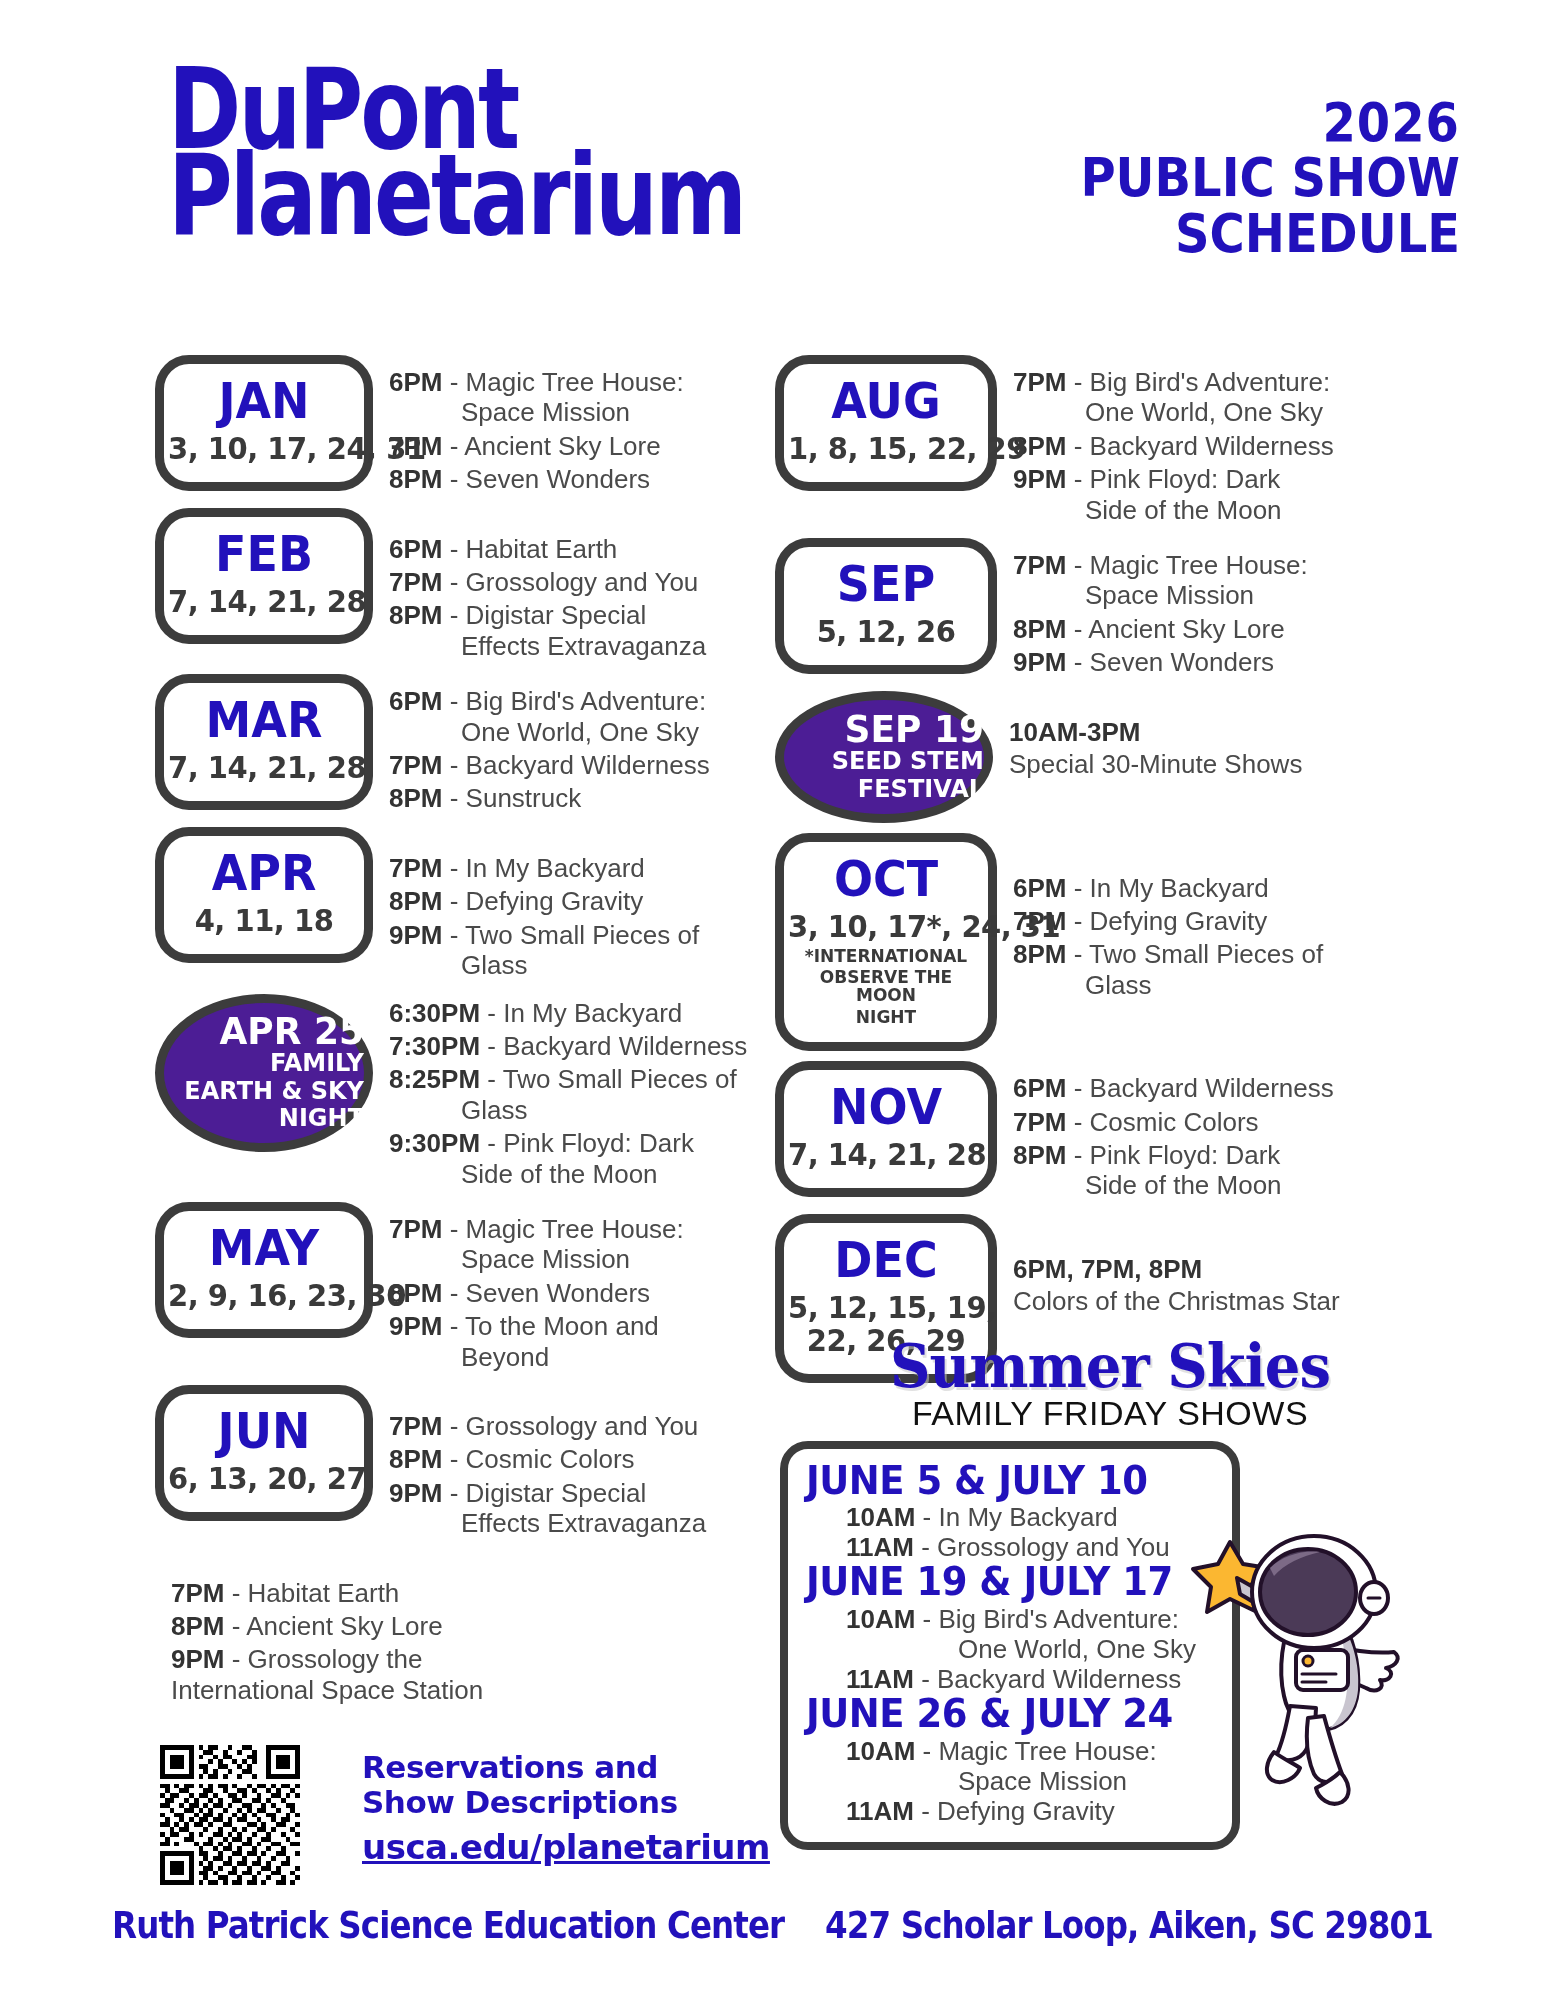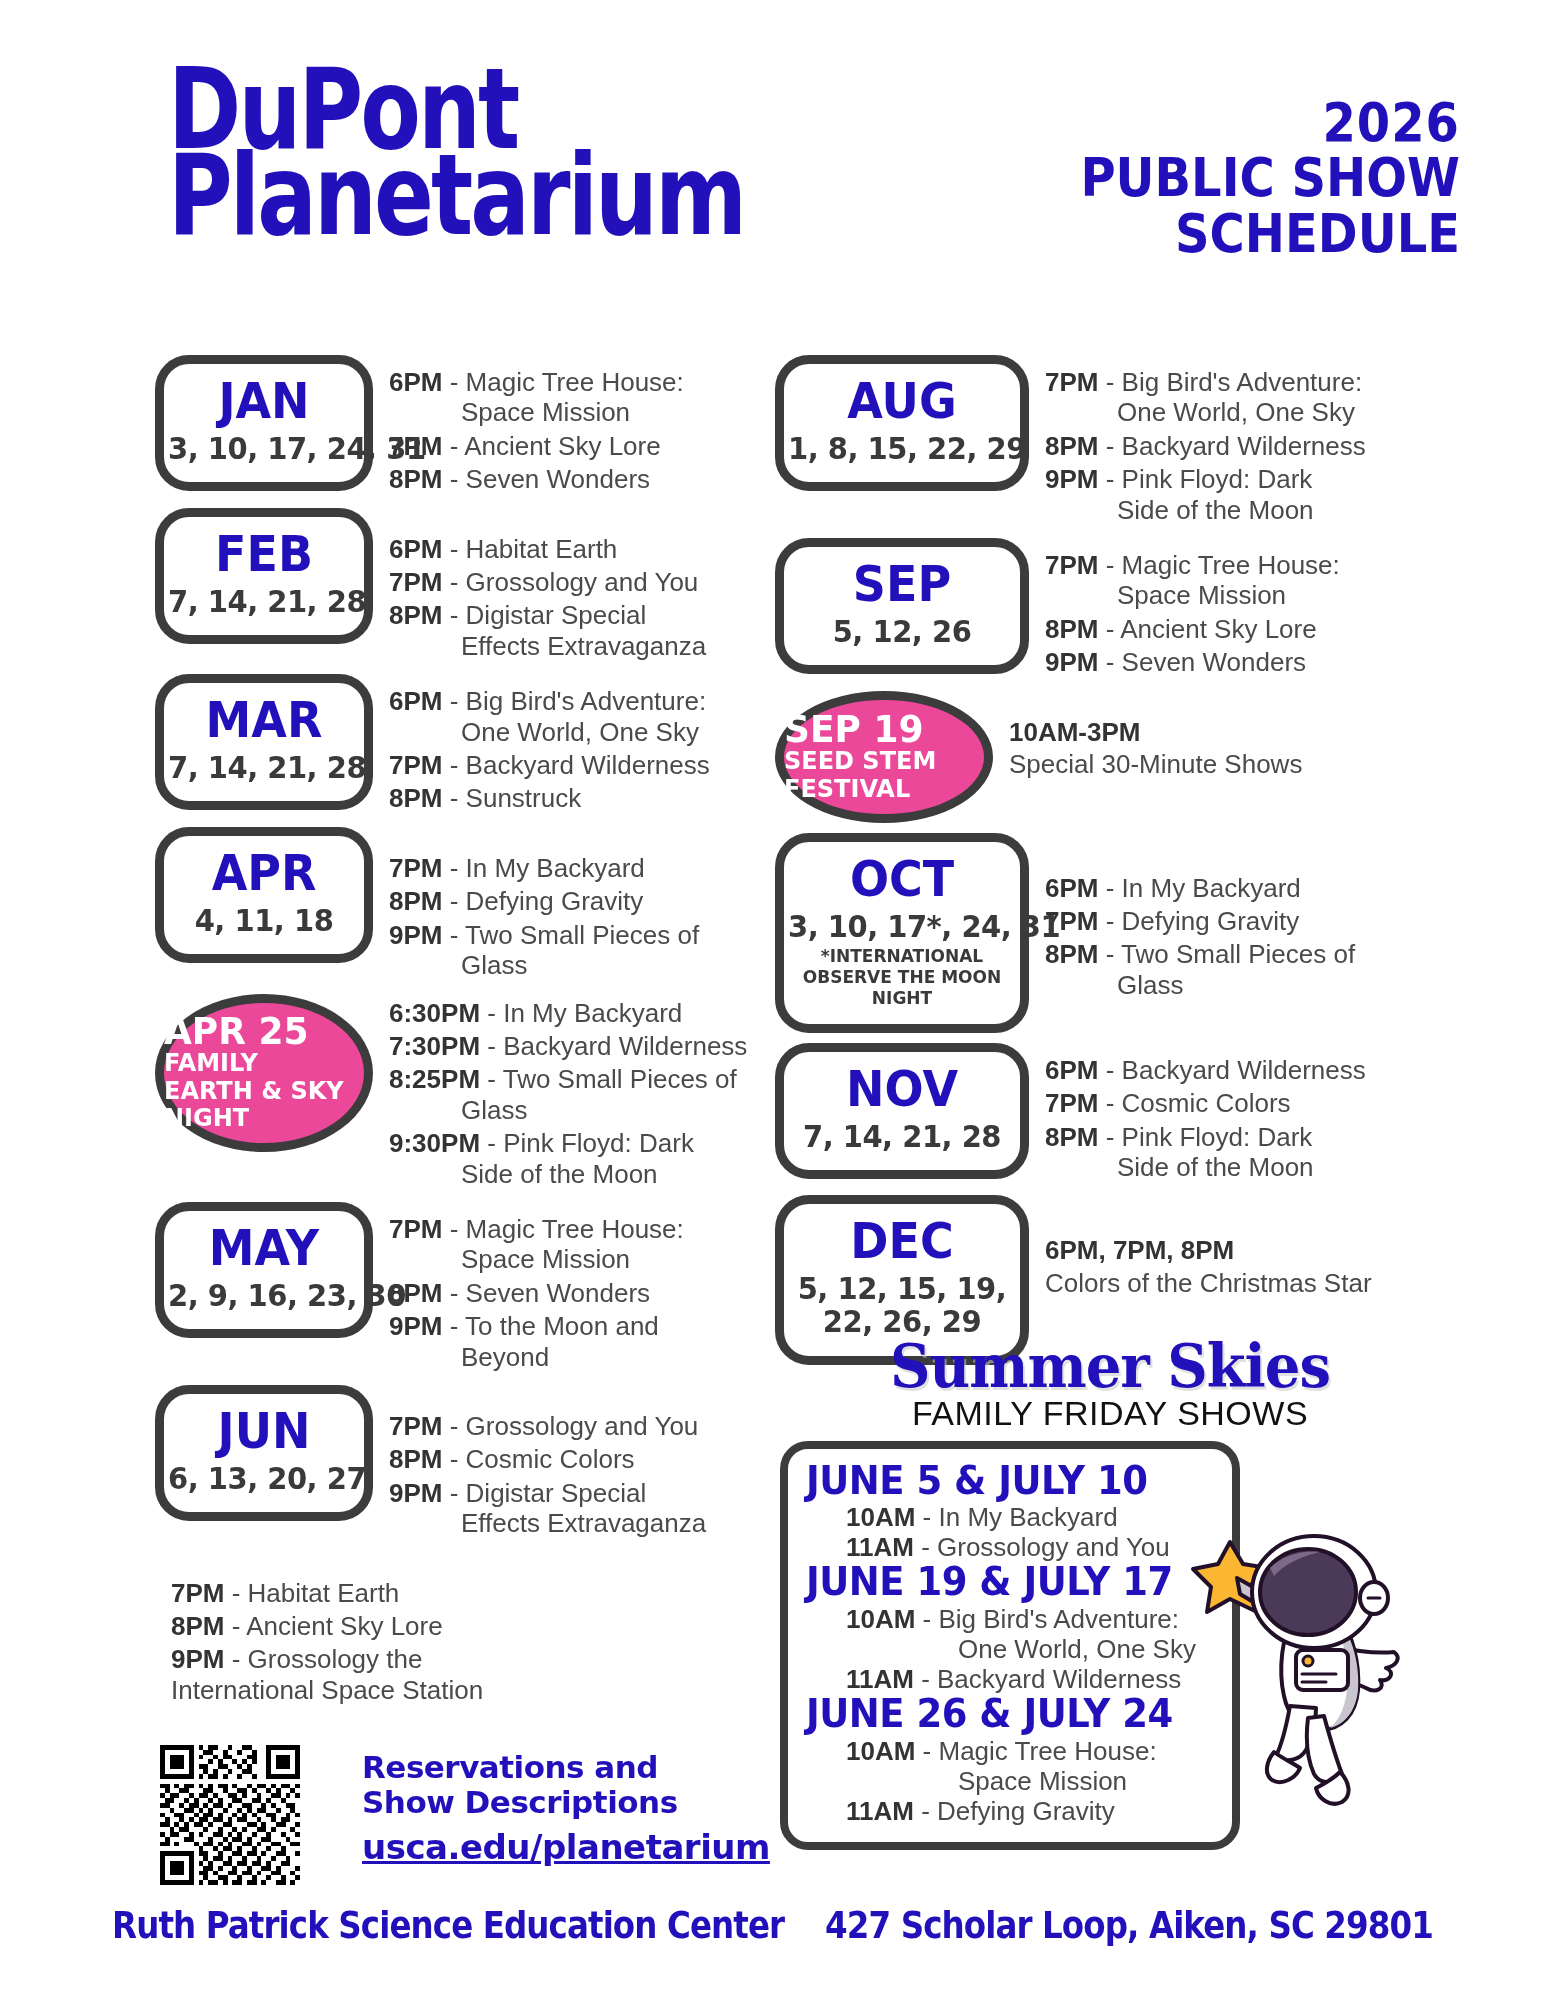--- a/index.html
+++ b/index.html
@@ -51,21 +51,21 @@
     flex:0 0 auto;
     width:218px;
     border:9px solid #3c3c3c;
     border-radius:34px;
     background:#fff;
     box-sizing:border-box;
     text-align:center;
     padding:14px 4px 16px 4px;
     display:flex;flex-direction:column;justify-content:space-between;
   }
-  .pill-right{width:254px;}
+  .pill-right{width:222px;}
   .pill .mon{
     font-family:"DejaVu Sans", sans-serif;
     font-weight:bold;color:#2211bb;
     font-size:46px;line-height:1.0;
     letter-spacing:0px;
     transform:scaleY(1.08);
   }
   .pill .days{
     font-family:"DejaVu Sans", sans-serif;
     font-weight:bold;color:#3a3a3a;
@@ -79,23 +79,23 @@
     font-weight:bold;color:#3a3a3a;
     font-size:17px;line-height:1.08;margin-top:3px;
   }
 
   
   .oval{
     flex:0 0 auto;
     width:218px;height:132px;
     border:9px solid #3c3c3c;
     border-radius:50%;
-    background:#ec4899;
+    background:#4c1d95;
     box-sizing:border-box;
-    display:flex;flex-direction:column;justify-content:center;align-items:flex-start;
+    display:flex;flex-direction:column;justify-content:center;align-items:flex-end;
     color:#fff;text-align:center;
   }
   .oval.tall{height:158px;}
   .oval .ot1{
     font-family:"DejaVu Sans", sans-serif;font-weight:bold;
     font-size:36px;line-height:1.0;transform:scaleY(1.06);
   }
   .oval .ot2{
     font-family:"DejaVu Sans", sans-serif;font-weight:bold;
     font-size:24px;line-height:1.08;margin-top:2px;transform:scaleY(1.05);

